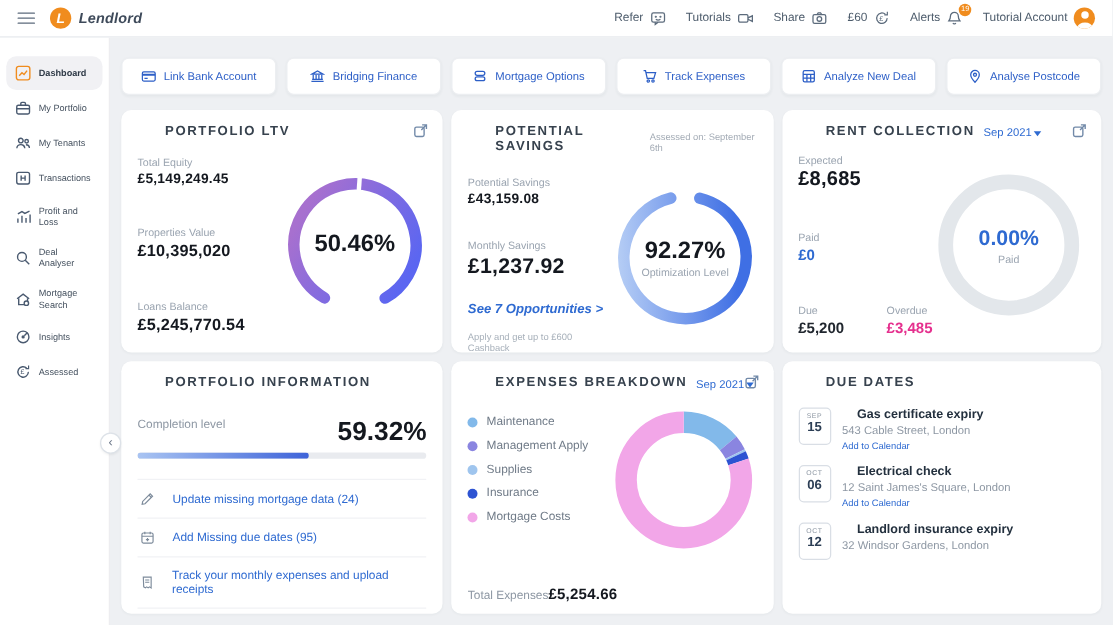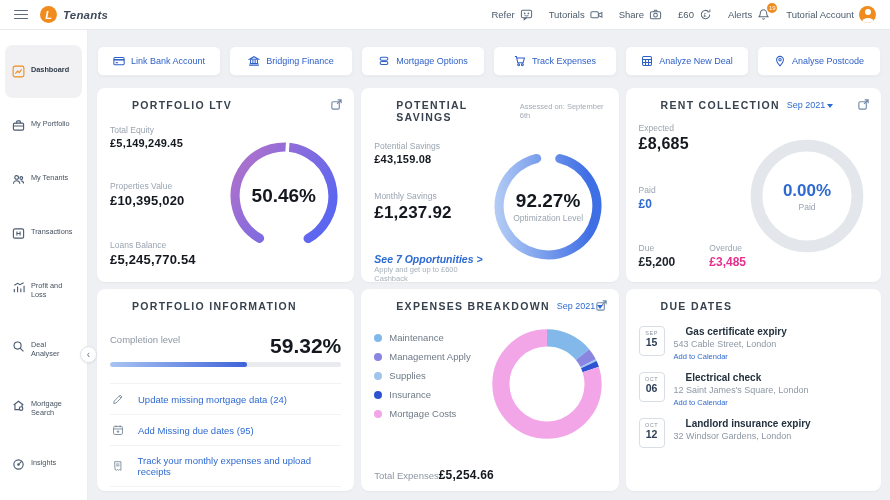--- a/index.html
+++ b/index.html
@@ -20,38 +20,38 @@
   .top-item svg { display:block; }
   .badge { position:absolute; top:-5px; right:-7px; background:#f08c1e; color:#fff; font-size:6px;
            min-width:10px; height:10px; border-radius:5px; display:flex; align-items:center; justify-content:center; padding:0 1px; }
   .avatar { width:17px; height:17px; border-radius:50%; background:#f08c1e; position:relative; overflow:hidden; }
   .avatar .head { position:absolute; top:3px; left:5.5px; width:6px; height:6px; border-radius:50%; background:#fff; }
   .avatar .body { position:absolute; bottom:-3px; left:2.5px; width:12px; height:8px; border-radius:50%; background:#fff; }
 
   
   .sidebar { position:absolute; top:30px; left:0; bottom:0; width:88px; background:#fff;
              border-right:1px solid #ededf0; padding-top:14px; z-index:5; }
-  .side-item { display:flex; gap:6px; padding:20px 7px; margin:1px 5px;
+  .side-item { display:flex; align-items:center; gap:6px; padding:7px 7px; margin:1px 5px;
                font-size:7.3px; color:#45515f; cursor:pointer; border-radius:8px; }
   .side-item svg { flex:0 0 auto; }
   .side-item.active { background:#f1f1f4; font-weight:bold; color:#2f3a47; }
   .collapse-btn { position:absolute; top:346px; left:80px; width:17px; height:17px; border-radius:50%;
                   background:#fff; border:1px solid #dde2e8; z-index:7; display:flex; align-items:center;
                   justify-content:center; font-size:10px; color:#6a7688; cursor:pointer; box-shadow:0 1px 2px rgba(0,0,0,.06); }
 
   
   .main { position:absolute; top:30px; left:88px; right:0; bottom:0; padding:16px 9px 6px 9px; }
   .actions { display:flex; gap:8px; margin-bottom:12px; }
   .action-btn { flex:1; height:30px; background:#fff; border:1px solid #eceef1; border-radius:6px;
                 display:flex; align-items:center; justify-content:center; gap:6px; color:#2d5fc7;
                 font-size:9px; cursor:pointer; box-shadow:0 1px 2px rgba(30,40,60,.04); }
 
   .grid { display:grid; grid-template-columns:1fr 1fr 0.985fr; grid-template-rows:194px 202px; gap:7px; }
   .card { background:#fff; border-radius:8px; padding:11px 13px; position:relative; box-shadow:0 1px 2px rgba(30,40,60,.04); }
-  .card-head { display:flex; align-items:center; gap:7px;padding-left:22px; }
+  .card-head { display:flex; align-items:flex-end; gap:7px;padding-left:22px; }
   .card-title { font-size:10.5px; font-weight:bold; letter-spacing:1.3px; color:#37424e; }
   .card-sub { font-size:7.5px; color:#a3abb5; }
   .period { font-size:9px; color:#2e6ad1; cursor:pointer; }
   .caret { display:inline-block; width:0; height:0; border-left:3px solid transparent; border-right:3px solid transparent;
            border-top:4px solid #2e6ad1; margin-left:2px; vertical-align:middle; }
   .edit-icon { position:absolute; top:10px; right:11px; cursor:pointer; }
 
   .stat-label { font-size:8.5px; color:#9aa4b0; margin-bottom:2px; }
   .stat-value { font-size:11px; font-weight:bold; color:#14181f; letter-spacing:.2px; }
 
@@ -60,21 +60,21 @@
   .gauge-wrap { width:115px; height:150px; position:relative; display:flex; align-items:center; justify-content:center; }
   .gauge-center { position:absolute; inset:0; display:flex; flex-direction:column; align-items:center; justify-content:center; text-align:center; }
   .gauge-big { font-size:19px; font-weight:bold; color:#14181f; }
   .gauge-sub { font-size:8.5px; color:#9aa4b0; margin-top:1px; }
 
   .sav-body { display:flex; margin-top:8px; }
   .sav-left { flex:1; display:flex; flex-direction:column; height:152px; }
   .sav-left .gap1 { margin-top:10px; }
   .sav-left .gap2 { margin-top:26px; }
   .opps { margin-top:auto; font-size:10.5px; font-weight:bold; color:#2e6ad1; cursor:pointer;font-style:italic; }
-  .opps-note { font-size:7.5px; color:#a7b0ba; margin-top:0; }
+  .opps-note { font-size:7.5px; color:#a7b0ba; margin-top:12px; }
 
   .rent-body { display:flex; margin-top:10px; }
   .rent-left { flex:1; display:flex; flex-direction:column; justify-content:space-between; height:148px; padding-top:2px; }
   .blue-val { font-size:12px; font-weight:bold; color:#2e6ad1; }
   .due-row { display:flex; gap:34px; }
   .pink-val { font-size:12px; font-weight:bold; color:#e5308e; }
   .mid-val { font-size:12px; font-weight:bold; color:#20262e; }
 
   .pi-row { display:flex; align-items:flex-start; justify-content:space-between; margin-top:22px; }
   .pi-label { font-size:9.5px; color:#8d97a3; padding-bottom:4px; }
@@ -108,21 +108,21 @@
 </head>
 <body>
 
 <header class="topbar">
   <div class="hamburger">
       <span></span>
       <span></span>
       <span></span>
     </div>
   <div class="logo-badge">L</div>
-  <div class="brand">Tenants</div>
+  <div class="brand">Lendlord</div>
 
   <div class="topbar-right">
     <div class="top-item">
       <span>Refer</span>
       <svg width="13" height="13" viewBox="0 0 14 14" fill="none" stroke="#5c6b7c" stroke-width="1.1">
           <rect x="1.5" y="2.5" width="11" height="8" rx="1.5"></rect>
           <path d="M4.5 10.5v2l2.5-2"></path>
           <circle cx="5" cy="5.8" r=".4" fill="#5c6b7c"></circle>
           <circle cx="9" cy="5.8" r=".4" fill="#5c6b7c"></circle>
           <path d="M5 8c1.2.8 2.8.8 4 0"></path>
@@ -229,21 +229,21 @@
         <path d="M8 6l2.3-2.3"></path>
       </svg>
     <span>Insights</span>
   </div>
   <div class="side-item">
     <svg width="13" height="13" viewBox="0 0 14 14" fill="none" stroke="#4a5a70" stroke-width="1.2">
         <path d="M11.5 7a4.5 4.5 0 1 1-1.4-3.2"></path>
         <path d="M11.7 1.6v2.6H9.1" stroke-width="1"></path>
         <text x="4.8" y="9.2" font-size="6" fill="#4a5a70" stroke="none" font-family="sans-serif">£</text>
       </svg>
-    <span>Cashback</span>
+    <span>Assessed</span>
   </div>
 </nav>
 <div class="collapse-btn">‹</div>
 
 <main class="main">
 
   <div class="actions">
     <div class="action-btn">
       <svg width="12" height="12" viewBox="0 0 14 14" fill="none" stroke="#2d5fc7" stroke-width="1.2">
           <rect x="1" y="3" width="12" height="8.5" rx="1.4"></rect>

